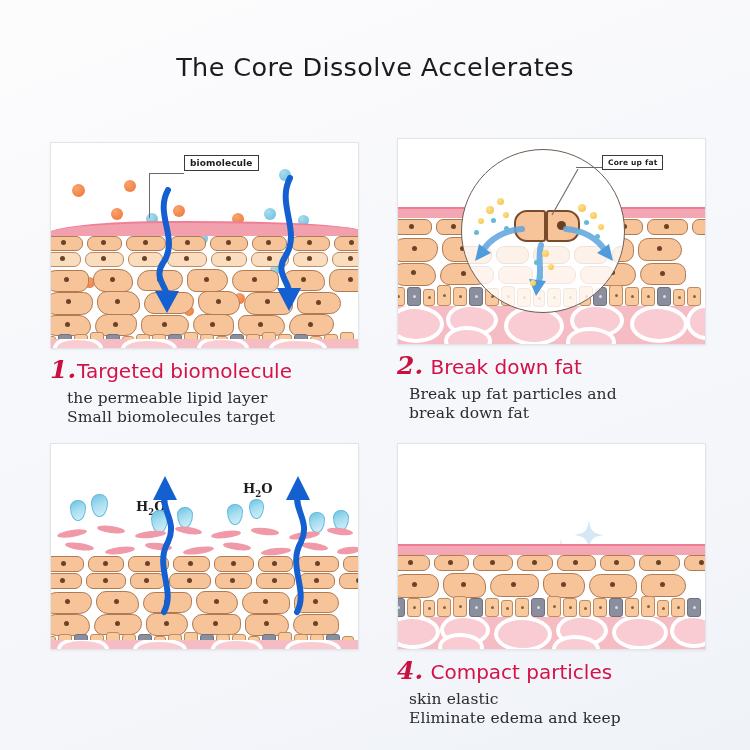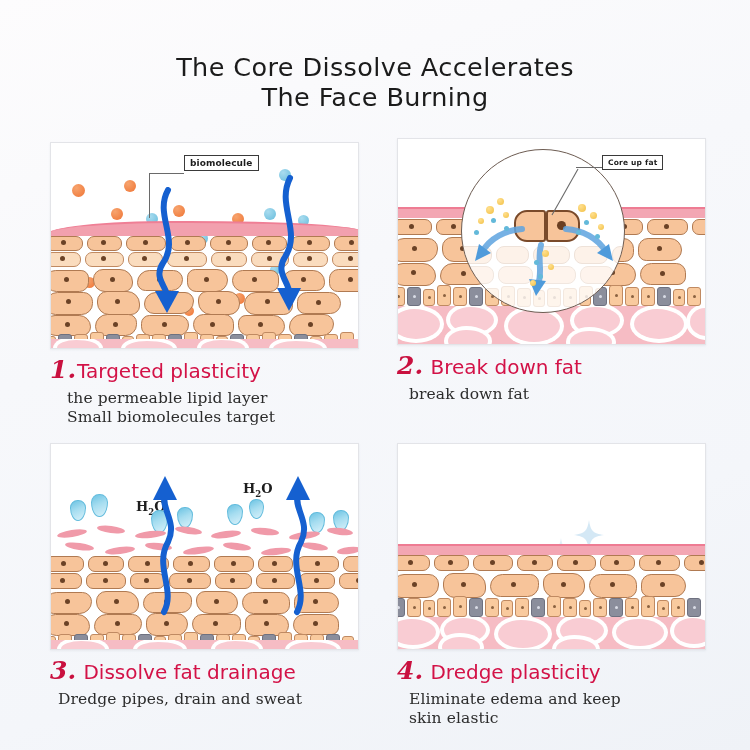--- a/index.html
+++ b/index.html
@@ -142,21 +142,20 @@
   }
   .sparkle{position:absolute;}
 </style>
 </head>
 <body>
 
 <div class="page">
 
   <div class="title">
     <span>The Core Dissolve Accelerates</span>
-    <span class="l2">The Face Burning</span>
   </div>
 
   <div class="grid">
 
     <div class="card c1">
       <div class="figure">
 
         <div class="sky" style="height:84px"></div>
 
         <div class="dot o" style="left:21px;top:41px;width:13px;height:13px"></div>
@@ -258,21 +257,21 @@
         <div class="arr" style="left:215px;top:32px">
           <svg width="46" height="140" viewBox="0 0 46 140">
             <path d="M24 3 C10 30, 36 56, 19 82 C8 98, 26 110, 23 120" stroke="#1560d0" stroke-width="6" fill="none" stroke-linecap="round"></path>
             <path d="M23 136 L11 113 L35 113 Z" fill="#1560d0"></path>
           </svg>
         </div>
       </div>
 
       <div class="cap indent">
         <div class="head">
-          <span class="num">1.</span><span>Targeted plasticity</span>
+          <span class="num">1.</span><span>Targeted biomolecule</span>
         </div>
         <div class="sub">
           <div>the permeable lipid layer</div>
           <div>Small biomolecules target</div>
         </div>
       </div>
     </div>
 
     <div class="card c2">
       <div class="figure">
@@ -409,20 +408,21 @@
           <line x1="30" y1="2" x2="4" y2="48" stroke="#6a6a6a" stroke-width="1.1"></line>
         </svg>
       </div>
 
       <div class="cap indent2">
         <div class="head">
           <span class="num">2.</span>
           <span>Break down fat</span>
         </div>
         <div class="sub">
+          <div>Break up fat particles and</div>
           <div>break down fat</div>
         </div>
       </div>
     </div>
 
     <div class="card c3">
       <div class="figure">
 
         <div class="sky" style="height:82px"></div>
 
@@ -519,29 +519,20 @@
           </svg>
         </div>
         <div class="arr" style="left:228px;top:30px">
           <svg width="36" height="142" viewBox="0 0 36 142">
             <path d="M18 138 C30 116, 8 92, 22 68 C32 48, 14 34, 19 20" stroke="#1560d0" stroke-width="6" fill="none" stroke-linecap="round"></path>
             <path d="M19 2 L7 26 L31 26 Z" fill="#1560d0"></path>
           </svg>
         </div>
       </div>
 
-      <div class="cap indent3">
-        <div class="head">
-          <span class="num">3.</span>
-          <span>Dissolve fat drainage</span>
-        </div>
-        <div class="sub">
-          <div>Dredge pipes, drain and sweat</div>
-        </div>
-      </div>
     </div>
 
     <div class="card c4">
       <div class="figure">
 
         <div class="sky" style="height:104px"></div>
 
         <svg class="sparkle" style="left:176px;top:76px" width="30" height="30" viewBox="0 0 30 30">
           <path d="M15 0 C16.6 11, 18.8 13.3, 30 15 C18.8 16.6, 16.6 18.8, 15 30
                    C13.3 18.8, 11 16.6, 0 15 C11 13.3, 13.3 11, 15 0 Z" fill="#cfe6f4" opacity=".9"></path>
@@ -591,23 +582,23 @@
           <i style="left:162px;top:1px;width:44px;height:25px"></i>
           <i style="left:158px;top:22px;width:40px;height:20px"></i>
           <i style="left:218px;top:2px;width:48px;height:27px"></i>
           <i style="left:276px;top:1px;width:40px;height:26px"></i>
         </div>
       </div>
 
       <div class="cap indent2">
         <div class="head">
           <span class="num">4.</span>
-          <span>Dredge plasticity</span>
+          <span>Compact particles</span>
         </div>
         <div class="sub">
+          <div>skin elastic</div>
           <div>Eliminate edema and keep</div>
-          <div>skin elastic</div>
         </div>
       </div>
     </div>
 
   </div>
 </div>
 
 </body></html>

